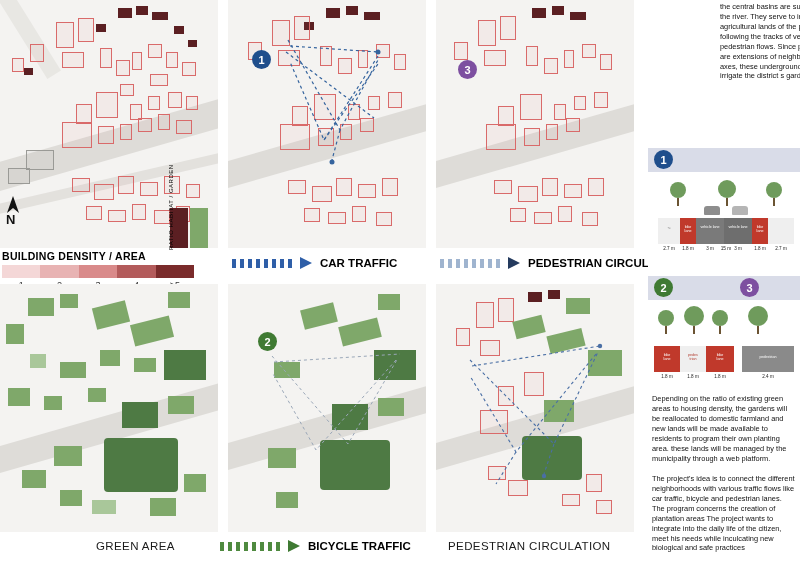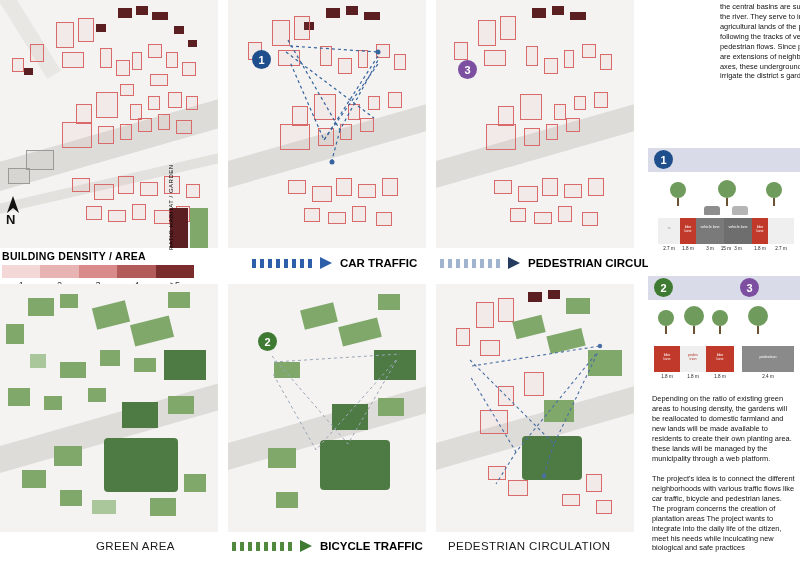--- a/index.html
+++ b/index.html
@@ -254,21 +254,21 @@
       <div class="bld b-red" style="left:74px;top:208px;width:16px;height:14px;"></div>
       <div class="bld b-red" style="left:98px;top:212px;width:18px;height:12px;"></div>
       <div class="bld b-red" style="left:122px;top:206px;width:14px;height:16px;"></div>
       <div class="bld b-red" style="left:146px;top:212px;width:16px;height:14px;"></div>
     </div>
     <div class="badge badge-purple" style="left:22px;top:60px;">3</div>
   </div>
 
   <div class="caption" style="left:10px;top:248px;font-size:0;"></div>
 
-  <div class="arrowleg" style="left:232px;top:257px;margin-left:20px;">
+  <div class="arrowleg" style="left:232px;top:257px;">
     <div class="dashbar dash-blue"></div>
     <div class="tri tri-blue"></div>
     <div style="font-size:11.5px;font-weight:bold;margin-left:2px;">CAR TRAFFIC</div>
   </div>
 
   <div class="arrowleg" style="left:440px;top:257px;">
     <div class="dashbar dash-grey"></div>
     <div class="tri tri-dark"></div>
     <div style="font-size:11.5px;font-weight:bold;margin-left:2px;">PEDESTRIAN CIRCULATION</div>
   </div>
@@ -363,21 +363,21 @@
           <path d="M80 168 L60 200"></path>
         </g>
         <circle cx="108" cy="192" r="2.2" fill="#4a6fa5"></circle>
         <circle cx="164" cy="62" r="2.2" fill="#4a6fa5"></circle>
       </svg>
     </div>
   </div>
 
   <div class="caption" style="left:96px;top:540px;font-size:11.5px;">GREEN AREA</div>
 
-  <div class="arrowleg" style="left:232px;top:540px;text-align:center;">
+  <div class="arrowleg" style="left:220px;top:540px;text-align:center;">
     <div class="dashbar dash-green"></div>
     <div class="tri tri-green"></div>
     <div style="font-size:11.5px;font-weight:bold;margin-left:2px;">BICYCLE TRAFFIC</div>
   </div>
 
   <div class="caption" style="left:448px;top:540px;font-size:11.5px;">PEDESTRIAN CIRCULATION</div>
 
   <div class="rcol">
 
     <div class="rtext" style="left:72px;top:2px;">the central basins are supplied by the river. They serve to irrigate the agricultural lands of the project following the tracks of vehicular and pedestrian flows. Since project flows are extensions of neighborhood axes, these underground canals can irrigate the district s gardens planted</div>
@@ -476,17 +476,17 @@
       <div class="roadstrip" style="top:42px;background:#8a8a8a;">
         <div class="lane grey" style="left:0;width:52px;background:#8a8a8a;">
             <div class="lanetxt" style="top:10px;">pedestrian</div>
           </div>
       </div>
       <div class="dimrow" id="sect3-dims" style="top:70px;">
           <span style="flex: 52 1 0%;">2.4 m</span>
         </div>
     </div>
 
-    <div class="rtext" style="left:4px;top:394px;width:144px;">Depending on the ratio of existing green areas to housing density, the gardens will be reallocated to domestic farmland and new lands will be made available to residents to create their own planting area. these lands will be managed by the municipality through a web platform.</div>
+    <div class="rtext" style="left:4px;top:394px;width:144px;">Depending on the ratio of existing green areas to housing density, the gardens will be reallocated to domestic farmland and new lands will be made available to residents to program their own planting area. these lands will be managed by the municipality through a web platform.</div>
     <div class="rtext" style="left:4px;top:474px;width:144px;">The project's idea is to connect the different neighborhoods with various traffic flows like car traffic, bicycle and pedestrian lanes. The program concerns the creation of plantation areas  The project wants to integrate into the daily life of the citizen, meet his needs while inculcating new biological and safe practices</div>
   </div>
 
 </div>
 
 </body></html>

